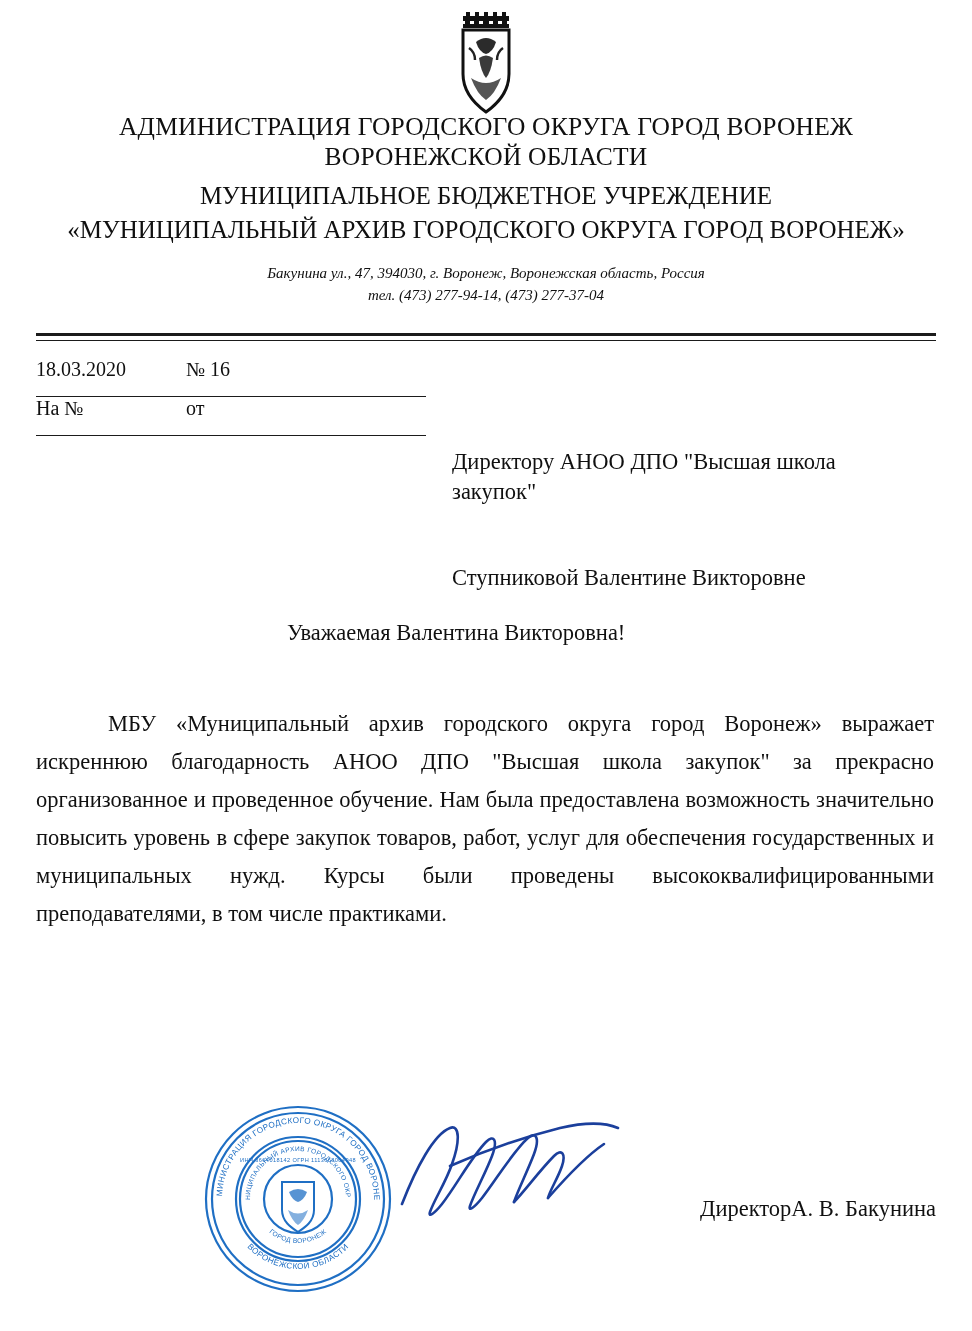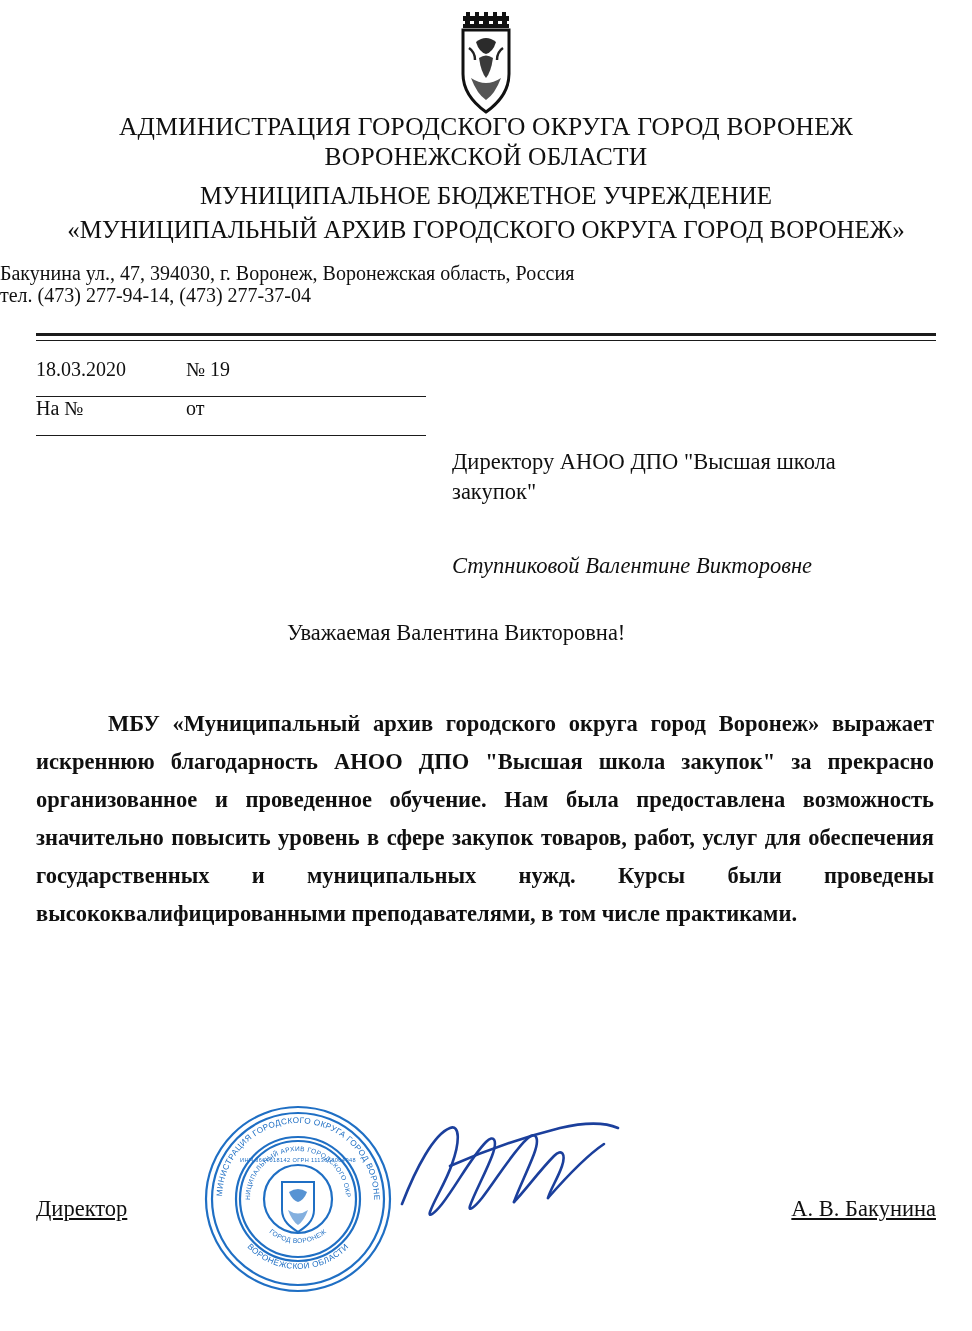--- a/index.html
+++ b/index.html
@@ -65,23 +65,24 @@
     line-height: 31px;
     font-weight: 400;
     margin-top: 3px;
   }
 
   .contacts {
     position: absolute;
     top: 262px;
     left: 0;
     right: 0;
-    text-align: left;
-    font-size: 20px;
+    text-align: center;
+    font-size: 15px;
     line-height: 22px;
+    font-style: italic;
   }
 
   
   .rule-thick {
     position: absolute;
     left: 36px;
     right: 36px;
     top: 333px;
     border-top: 3px solid #1b1b1b;
   }
@@ -117,61 +118,58 @@
   
   .addressee {
     position: absolute;
     left: 452px;
     top: 447px;
     width: 470px;
     font-size: 22.5px;
     line-height: 30px;
   }
   .addressee .name {
-    margin-top: 44px;
-    font-style: italic;
+    margin-top: 56px;
   }
 
   
   .salutation {
     position: absolute;
     left: 287px;
     top: 620px;
     font-size: 22.5px;
   }
 
   
   .body-text {
     position: absolute;
     left: 36px;
     top: 705px;
     width: 898px;
     font-size: 22.5px;
     line-height: 38px;
     text-align: justify;
-    font-weight: bold;
   }
   .body-text p {
     margin: 0 0 6px 0;
     text-indent: 72px;
   }
   .body-text p:last-child {
     margin-bottom: 0;
   }
 
   
   .sign-row {
     position: absolute;
     left: 36px;
     right: 36px;
     top: 1196px;
     display: flex;
-    justify-content: space-between;
+    justify-content: flex-end;
     font-size: 22.5px;
-    text-decoration: underline;
   }
 
   
   .stamp {
     position: absolute;
     left: 203px;
     top: 1104px;
     width: 190px;
     height: 190px;
     pointer-events: none;
@@ -229,21 +227,21 @@
     <div>Бакунина ул., 47, 394030, г. Воронеж, Воронежская область, Россия</div>
     <div>тел. (473) 277-94-14, (473) 277-37-04</div>
   </div>
 
   <div class="rule-thick"></div>
   <div class="rule-thin"></div>
 
   <div class="ref">
     <div class="ref-row">
       <span class="ref-a">18.03.2020</span>
-      <span class="ref-b">№ 19</span>
+      <span class="ref-b">№ 16</span>
     </div>
     <div class="ref-underline"></div>
     <div class="ref-row">
       <span class="ref-a">На №</span>
       <span class="ref-b">от</span>
     </div>
     <div class="ref-underline second"></div>
   </div>
 
   <div class="addressee">

